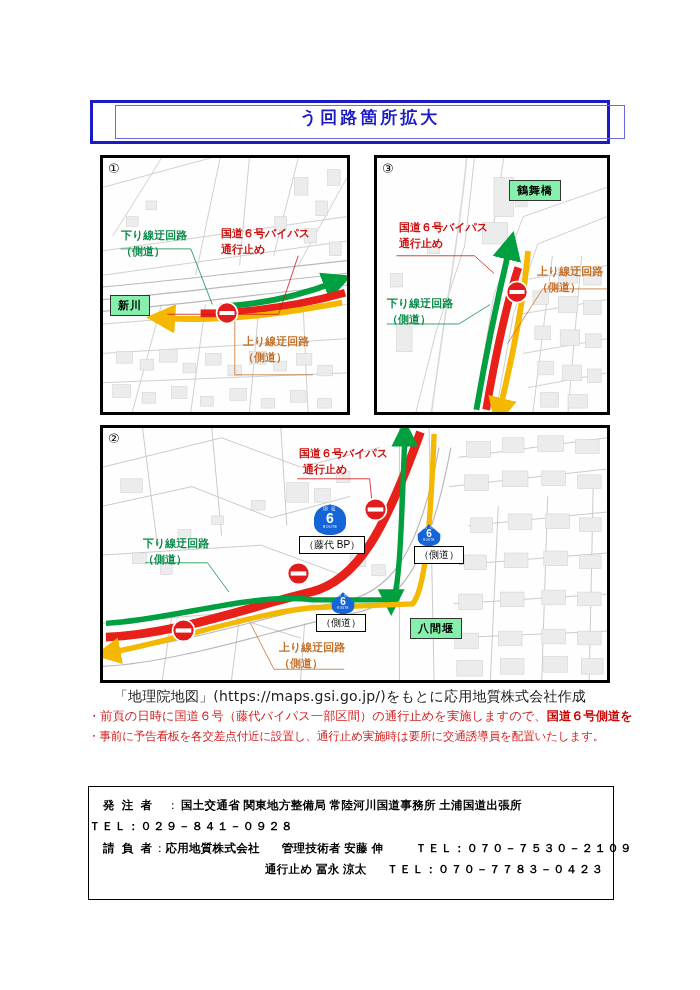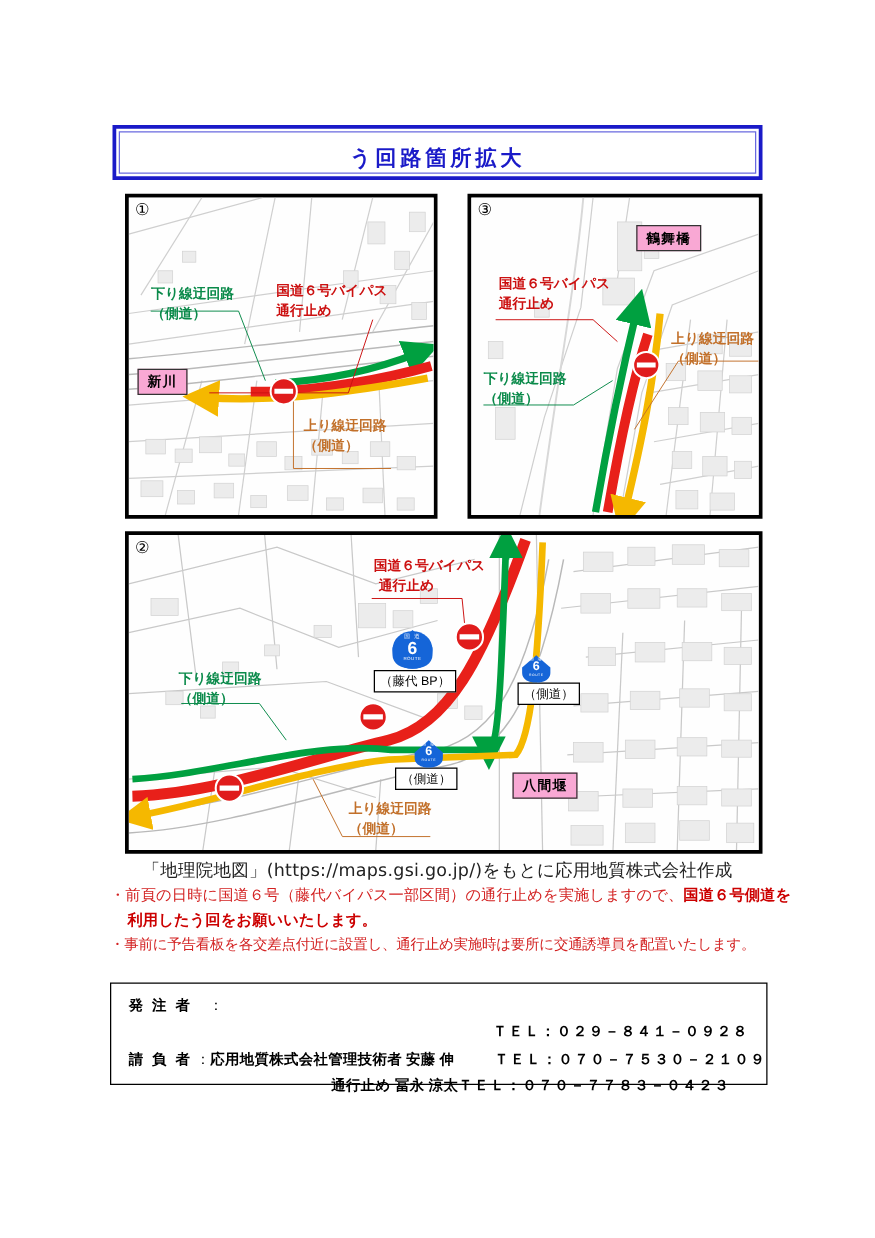--- a/index.html
+++ b/index.html
@@ -11,21 +11,21 @@
   .page{position:absolute;left:0;top:0;width:700px;height:990px;}
 
   
   .title-box{
     position:absolute;left:90px;top:100px;width:520px;height:44px;
     border:3px solid #1a1ac8;background:#ffffff;box-sizing:border-box;
     padding:2px;
   }
   .title-inner{
     width:100%;height:100%;border:1px solid #6a6ae0;box-sizing:border-box;
-    display:flex;align-items:flex-end;justify-content:center;
+    display:flex;align-items:flex-start;justify-content:center;margin-left:20px;
   }
   .title-text{
     color:#1a1ac8;font-size:17px;font-weight:bold;letter-spacing:3px;
   }
 
   
   .panel{
     position:absolute;border:3px solid #000;background:#ffffff;
     box-sizing:border-box;overflow:hidden;
   }
@@ -35,21 +35,21 @@
 
   .panel-num{
     position:absolute;left:5px;top:3px;font-size:13px;color:#000;z-index:40;
     font-family:"DejaVu Sans",sans-serif;
   }
 
   .mapbg{position:absolute;left:0;top:0;width:100%;height:100%;}
 
   
   .place-label{
-    position:absolute;background:#f9a8d4;border:1.6px solid #333;
+    position:absolute;background:#86efac;border:1.6px solid #333;
     font-size:11px;font-weight:bold;color:#000;padding:2px 7px;
     z-index:30;white-space:nowrap;letter-spacing:1px;
   }
   .white-label{
     position:absolute;background:#ffffff;border:1.2px solid #000;
     font-size:10px;color:#000;padding:1px 4px;z-index:32;white-space:nowrap;
   }
 
   
   .anno{position:absolute;font-size:11px;font-weight:bold;z-index:28;white-space:nowrap;line-height:1.45;}
@@ -83,29 +83,29 @@
 
   
   .notes{position:absolute;left:88px;top:706px;width:534px;color:#d32222;}
   .note-line{font-size:12.2px;line-height:1.65;white-space:nowrap;letter-spacing:.1px;}
   .note-line.indent{padding-left:14px;}
   .note-line b{color:#cc0000;font-weight:bold;margin-top:16px;}
   .note-line.l3{font-size:11.6px;letter-spacing:-.2px;}
 
   
   .contact{
-    position:absolute;left:88px;top:786px;width:526px;height:82px;
+    position:absolute;left:88px;top:786px;width:526px;height:114px;
     border:1.4px solid #000;background:#fff;box-sizing:border-box;
-    padding:8px 0 0 0;
+    padding:8px 12px 0 0;
   }
   .crow{display:flex;font-size:11.5px;color:#000;line-height:1.85;white-space:nowrap;}
   .clabel{width:78px;padding-left:14px;letter-spacing:2px;font-weight:bold;box-sizing:border-box;}
   .ccolon{width:14px;}
   .cval{font-weight:bold;letter-spacing:.3px;}
-  .crow.r2{justify-content:flex-end;padding-right:14px;}
+  .crow.r2{justify-content:flex-start;padding-right:14px;}
   .crow.r4{padding-left:176px;}
   .tel{letter-spacing:1.3px;font-weight:bold;}
 </style>
 </head>
 <body>
 
 <div class="page">
 
   <div class="title-box">
     <div class="title-inner">
@@ -465,38 +465,38 @@
     <div class="anno orange" style="left:176px;top:212px;">
       <span>上り線迂回路</span><br>
       <span>（側道）</span>
     </div>
   </div>
 
   <div class="attrib">「地理院地図」(https://maps.gsi.go.jp/)をもとに応用地質株式会社作成</div>
 
   <div class="notes">
     <div class="note-line"><span>・前頁の日時に国道６号（藤代バイパス一部区間）の通行止めを実施しますので、</span><b>国道６号側道を</b></div>
-    <div class="note-line indent"><b>利用したう回をお願いいたします。</b></div>
     <div class="note-line l3">・事前に予告看板を各交差点付近に設置し、通行止め実施時は要所に交通誘導員を配置いたします。</div>
   </div>
 
   <div class="contact">
     <div class="crow">
       <span class="clabel">発 注 者</span>
       <span class="ccolon">：</span>
+      <span class="cval">国土交通省 関東地方整備局 常陸河川国道事務所 土浦国道出張所</span>
     </div>
     <div class="crow r2">
       <span class="tel">ＴＥＬ：０２９－８４１－０９２８</span>
     </div>
     <div class="crow">
       <span class="clabel">請 負 者</span>
       <span class="ccolon">：</span>
       <span class="cval">応用地質株式会社</span>
-      <span class="cval" style="font-family:Liberation Serif, serif;">管理技術者 安藤 伸</span>
+      <span class="cval" style="margin-left:22px;">管理技術者 安藤 伸</span>
       <span class="tel" style="margin-left:32px;">ＴＥＬ：０７０－７５３０－２１０９</span>
     </div>
     <div class="crow r4">
       <span class="cval">通行止め 冨永 涼太</span>
-      <span class="tel" style="margin-left:0;">ＴＥＬ：０７０－７７８３－０４２３</span>
+      <span class="tel" style="margin-left:20px;">ＴＥＬ：０７０－７７８３－０４２３</span>
     </div>
   </div>
 
 </div>
 
 </body></html>

